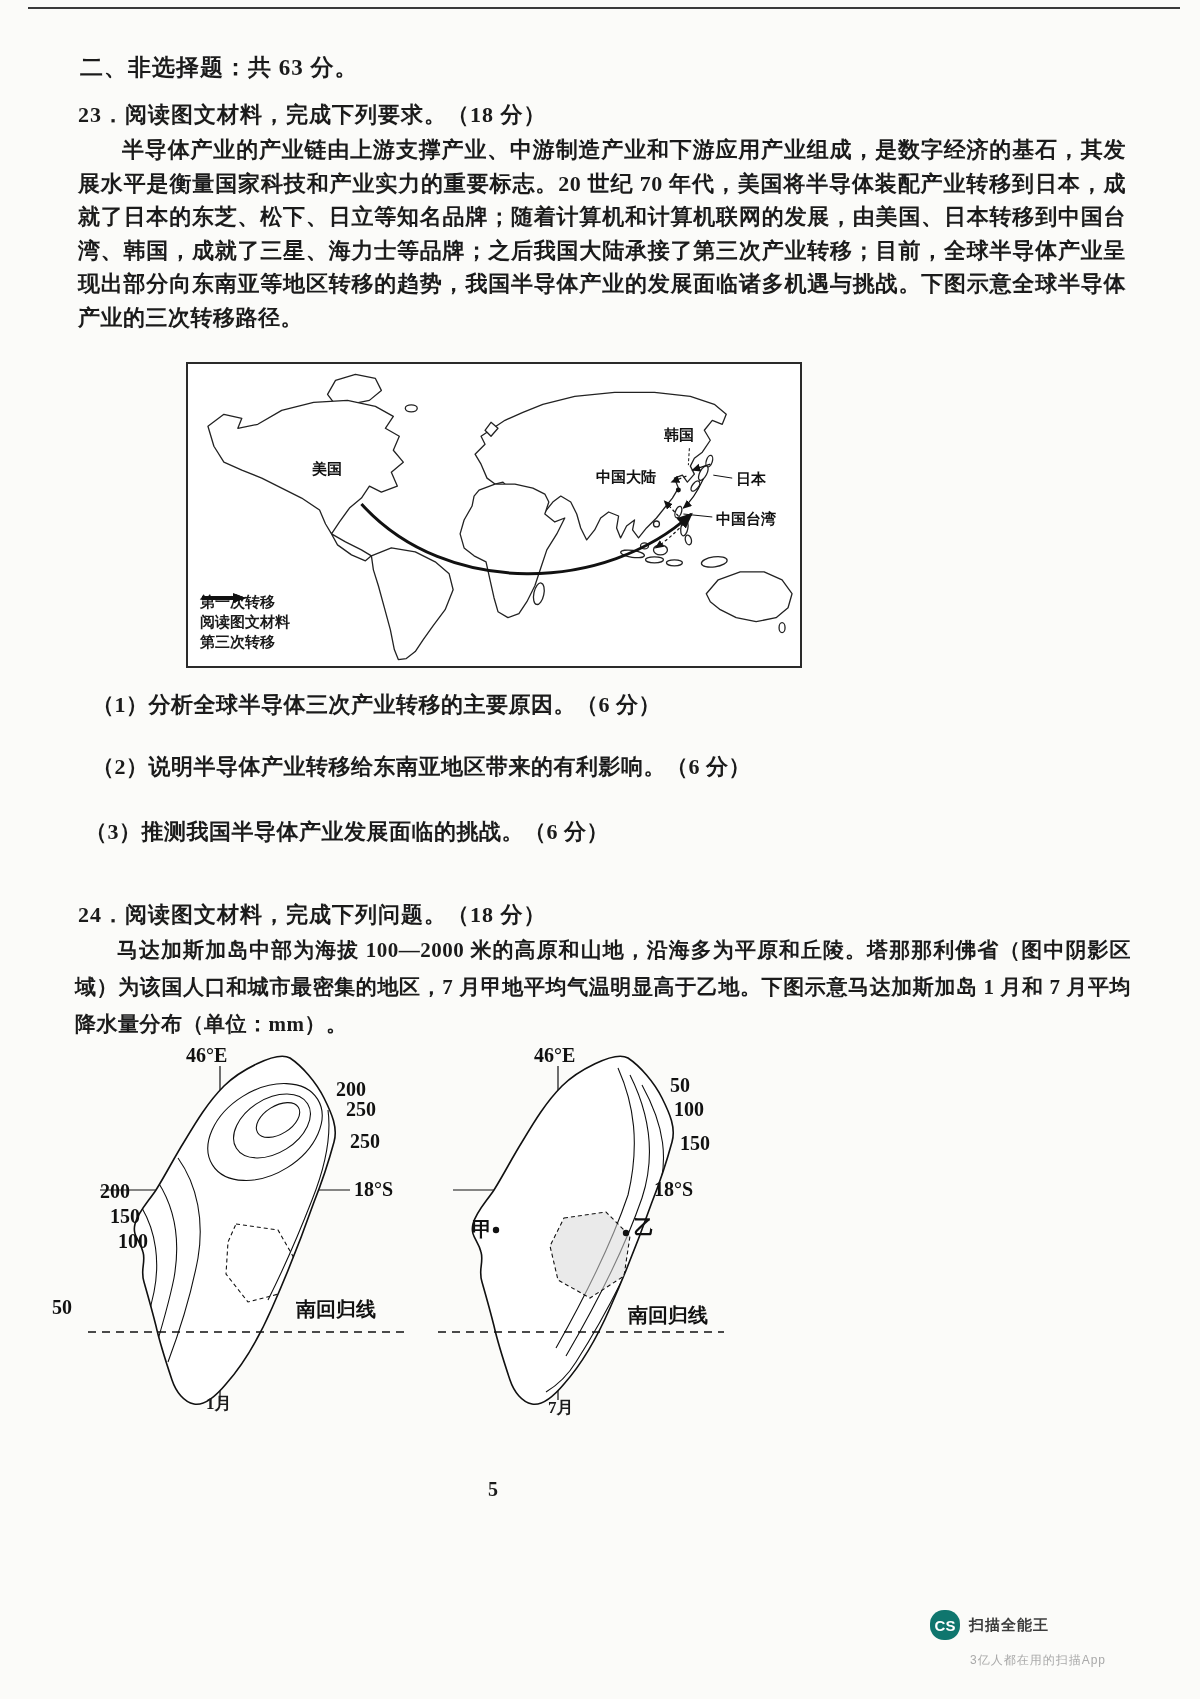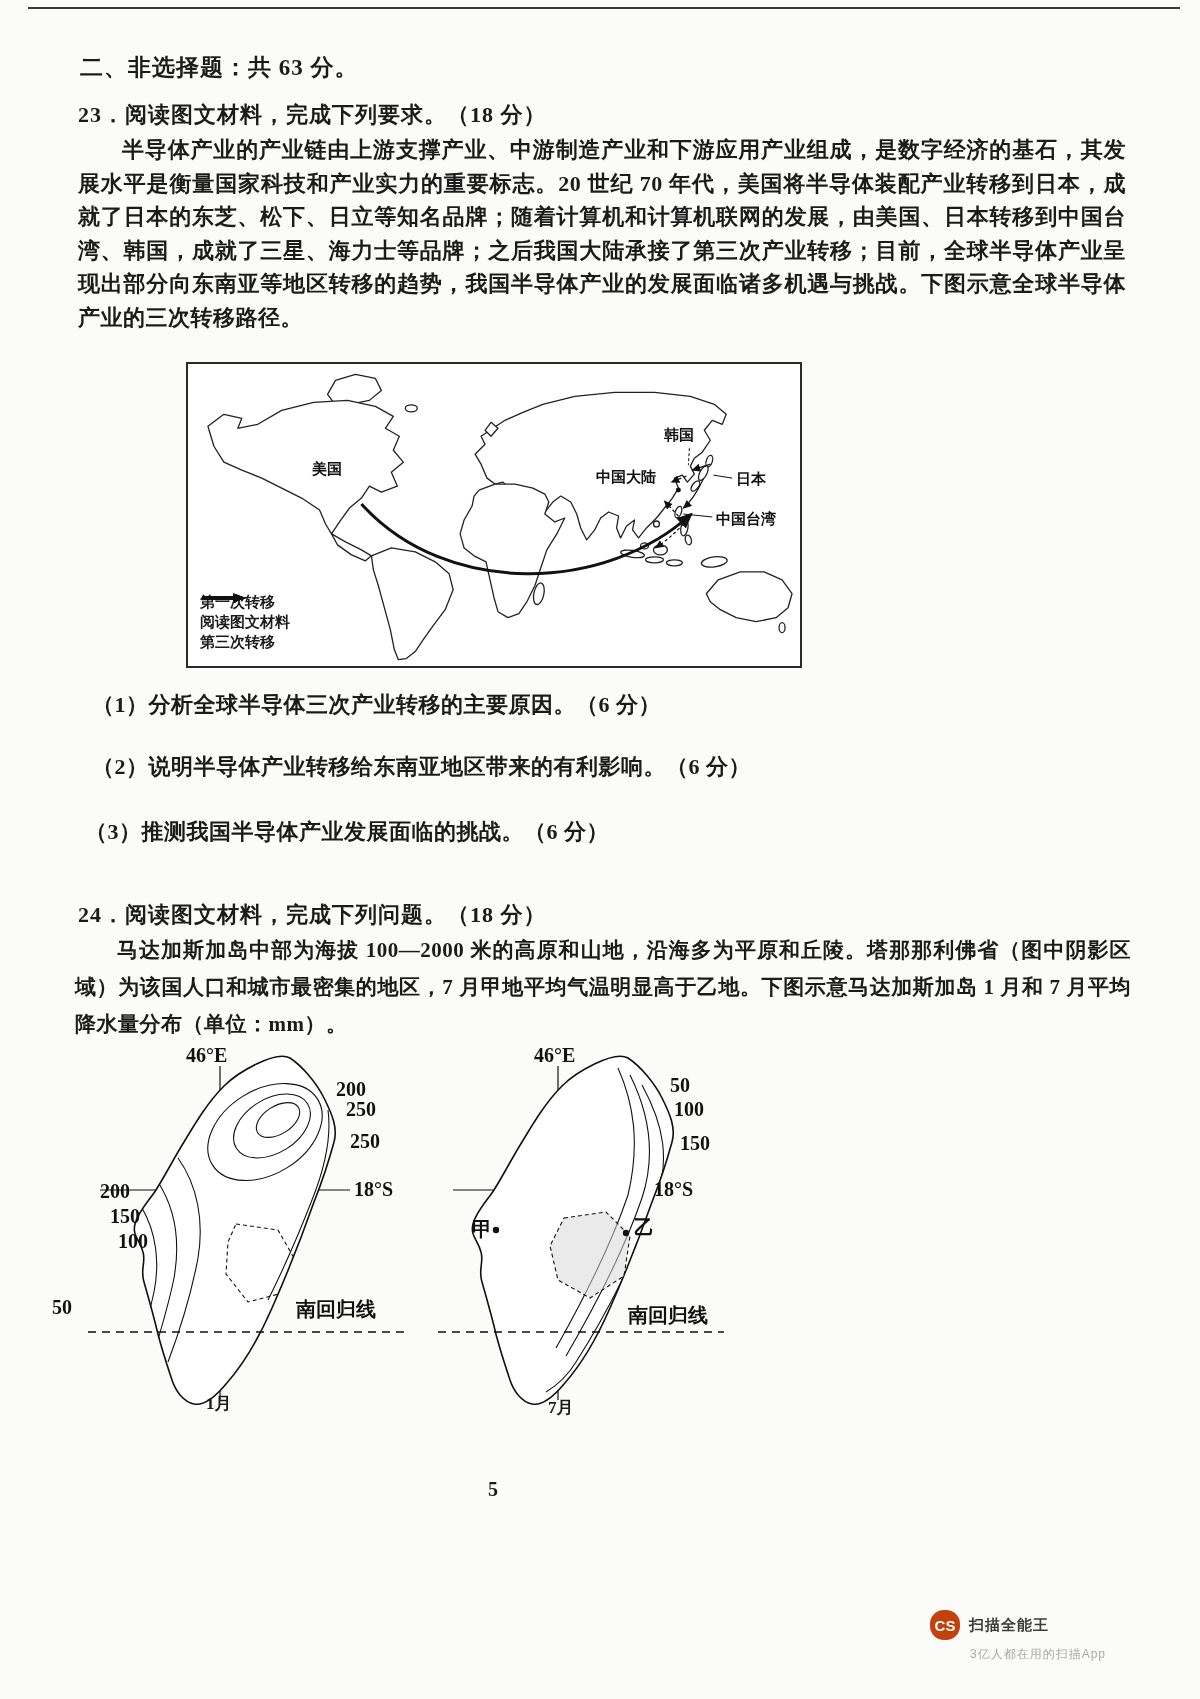--- a/index.html
+++ b/index.html
@@ -31,25 +31,25 @@
   
   .madamap { width:380px; height:400px; }
   .madamap svg { position:absolute; left:0; top:0; }
   .mlabel { position:absolute; font-size:20px; font-weight:bold; white-space:nowrap; color:#111; }
   .mcaption { position:absolute; font-size:17px; font-weight:bold; }
 
   .page-number { left:488px; top:1478px; font-size:20px; font-weight:600; }
 
   .footer-logo { left:930px; top:1610px; width:190px; }
   .footer-row { display:flex; align-items:center; }
-  .cs-badge { width:30px; height:30px; border-radius:14px; background:#c2410c; color:#fff;
+  .cs-badge { width:30px; height:30px; border-radius:14px; background:#0f766e; color:#fff;
               font-family:"Liberation Sans",sans-serif; font-weight:bold; font-size:15px;
               display:flex; align-items:center; justify-content:center; }
   .cs-name { margin-left:9px; font-size:15px; font-weight:bold; color:#3c3c3c; font-family:"Liberation Sans",sans-serif; letter-spacing:1px; }
-  .cs-sub { margin-top:6px; margin-left:40px; font-size:12px; color:#a9a9a9; font-family:"Liberation Sans",sans-serif; letter-spacing:1px; }
+  .cs-sub { margin-top:12px; margin-left:40px; font-size:12px; color:#a9a9a9; font-family:"Liberation Sans",sans-serif; letter-spacing:1px; }
 
   path, line, ellipse, circle, polygon { vector-effect:non-scaling-stroke; }
 </style>
 </head>
 <body>
 
 <div class="scan-topline"></div>
 
 <div class="abs section-header">二、非选择题：共 63 分。</div>
 

